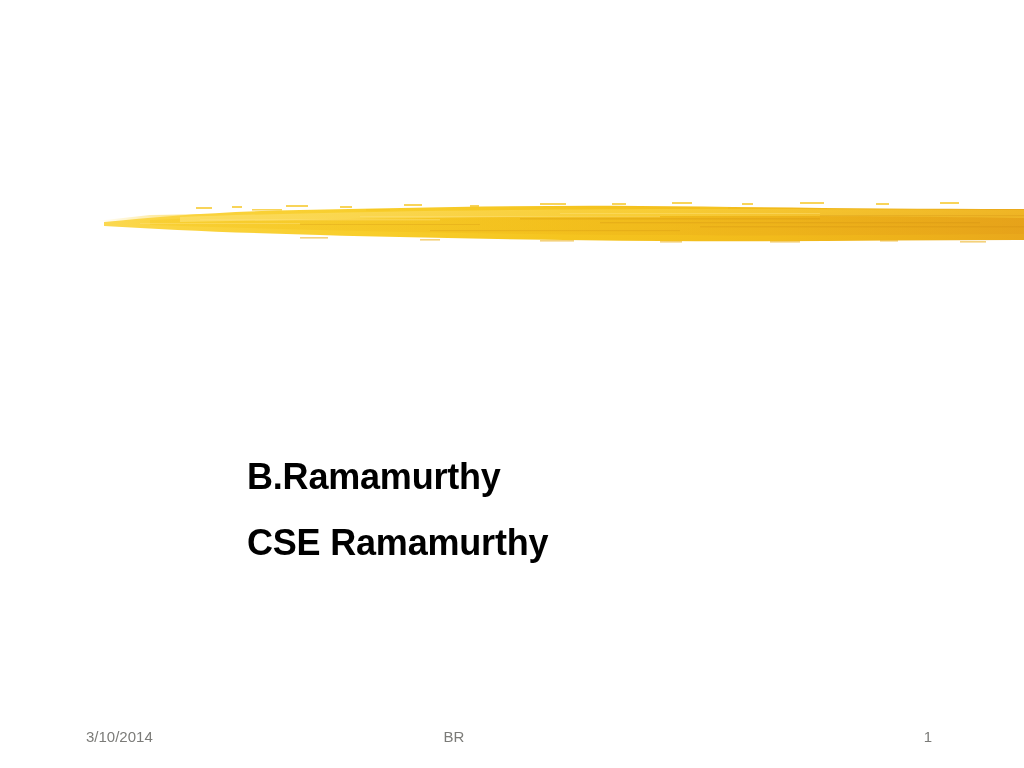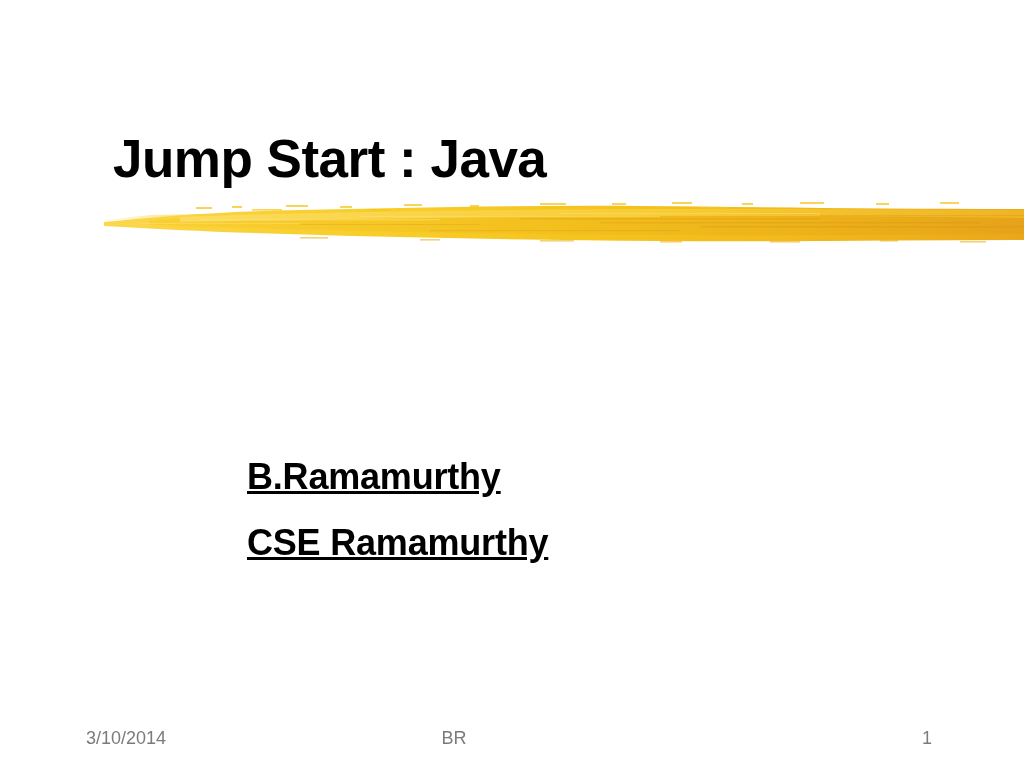--- a/index.html
+++ b/index.html
@@ -53,48 +53,46 @@
     top: 444px;
     width: 640px;
   }
   .body-line {
     font-size: 36px;
     font-weight: bold;
     color: #000000;
     line-height: 66px;
     white-space: nowrap;
     letter-spacing: -0.2px;
-    text-decoration: underline;
   }
 
   
   #footer {
     position: absolute;
     left: 0;
     top: 725px;
     width: 1024px;
     height: 30px;
   }
   .footer-text {
     position: absolute;
-    font-size: 18px;
+    font-size: 15px;
     font-weight: normal;
     color: #7b7b78;
     white-space: nowrap;
   }
   #footer-date  { left: 86px;  top: 3px; }
   #footer-label { left: 0;     top: 3px; width: 908px; text-align: center; }
   #footer-page  { left: 0;     top: 3px; width: 1024px; text-align: right; padding-right: 92px; box-sizing: border-box; }
 </style>
 </head>
 <body>
 
 <div id="slide">
 
-  <div id="slide-title">Jump Start : Java</div>
 
   <div id="brush-stroke">
     <svg viewBox="0 0 1024 70" preserveAspectRatio="none" xmlns="http://www.w3.org/2000/svg">
       <defs>
         <linearGradient id="gMain" x1="0" y1="0" x2="1" y2="0">
           <stop offset="0.00" stop-color="#FBD850"></stop>
           <stop offset="0.08" stop-color="#FAD33E"></stop>
           <stop offset="0.28" stop-color="#F8CE2C"></stop>
           <stop offset="0.50" stop-color="#F5C51F"></stop>
           <stop offset="0.72" stop-color="#F2BB1B"></stop>

